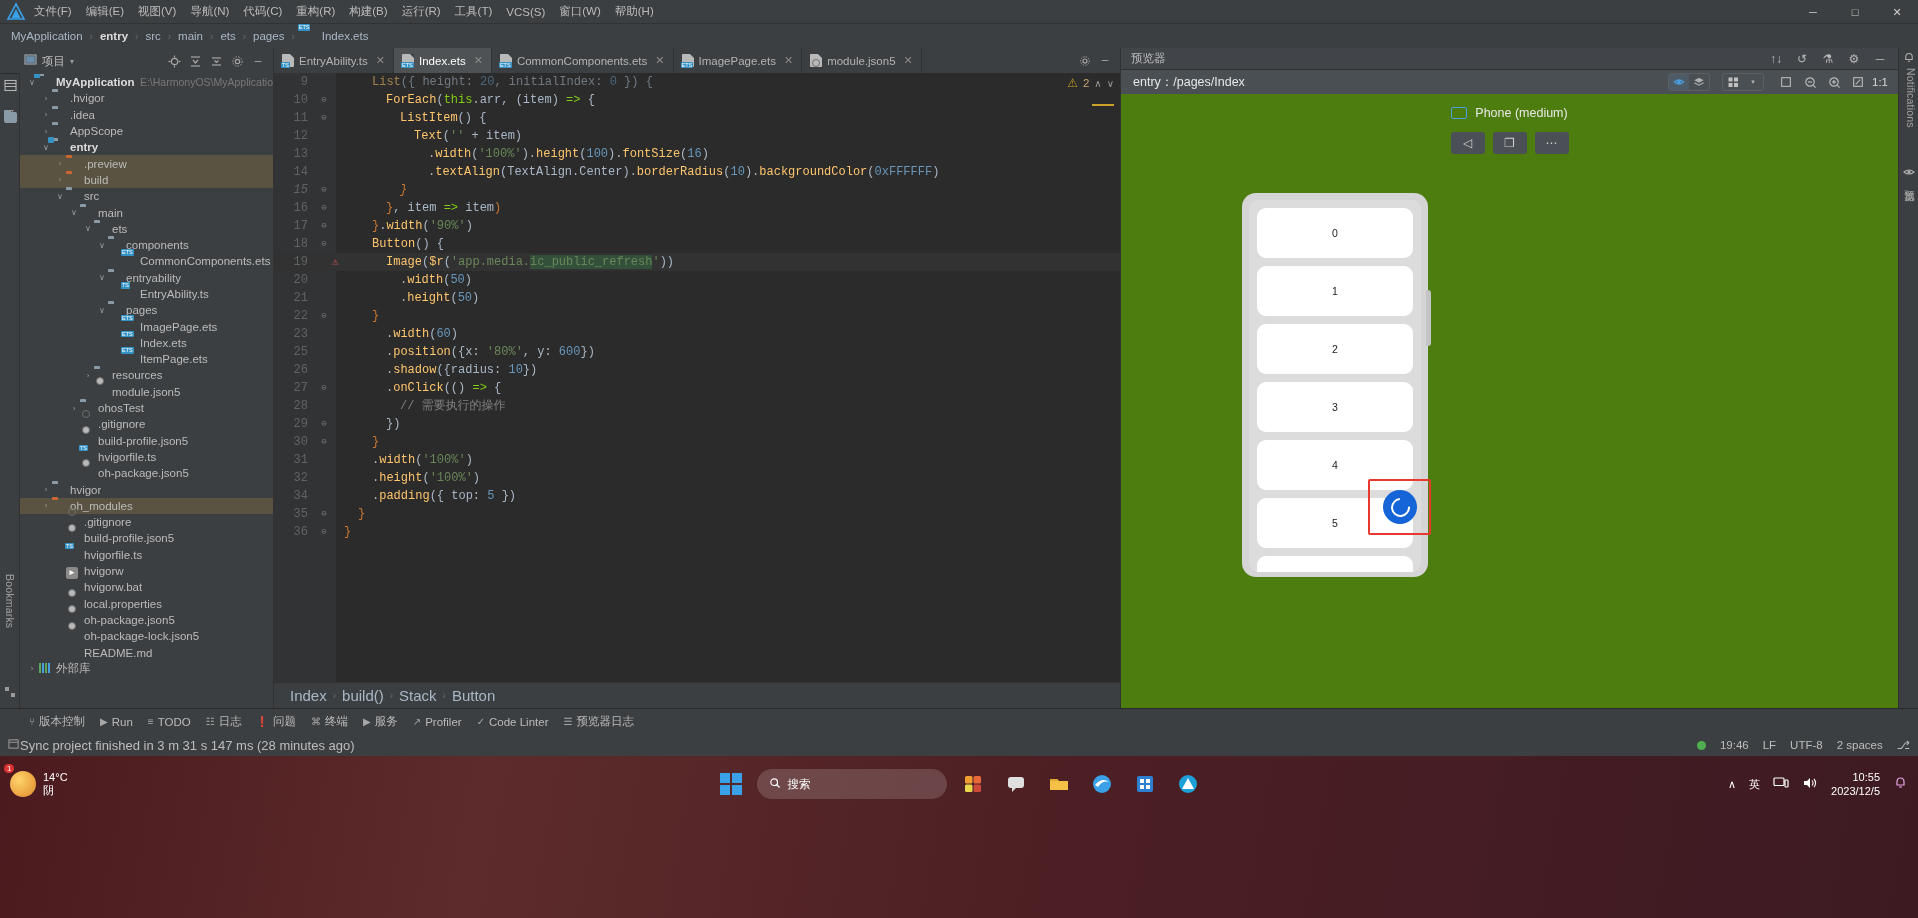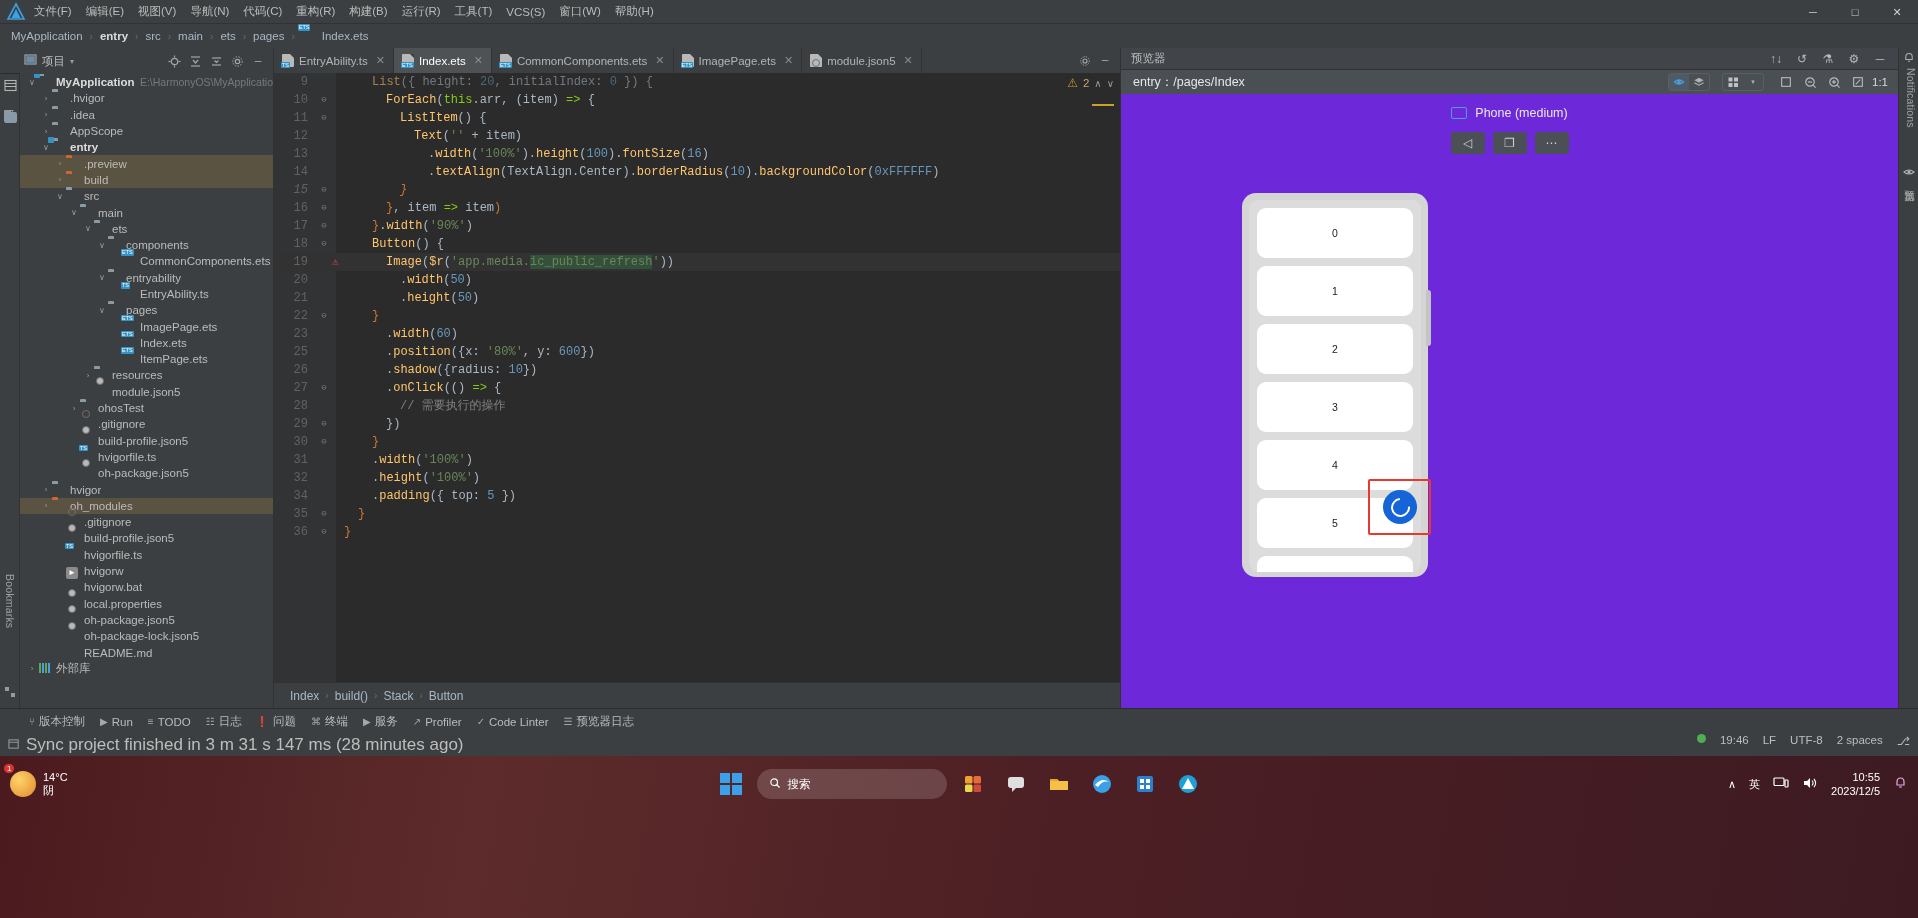--- a/index.html
+++ b/index.html
@@ -137,36 +137,36 @@
   .k-str { color:#6a8759; }
   .k-num { color:#6897bb; }
   .k-id { color:#a9b7c6; }
   .k-cmt { color:#808080; }
   .k-met { color:#ffc66d; }
   .k-punc { color:#a9b7c6; }
   .k-brace { color:#cc7832; }
   .hl { background:#32503a; }
 
   .bread-bottom { position:absolute; left:0; right:0; bottom:0; height:26px; background:#3c3f41; display:flex; align-items:center; padding-left:16px; gap:3px; border-top:1px solid #323232;}
-  .bread-bottom .cr { color:#a9b7c6; font-size:12px; }
+  .bread-bottom .cr { color:#a9b7c6; font-size:15px; }
   .bread-bottom .sep { color:#6a6a6a; font-size:10px; padding:0 3px; }
 
   
   .previewer { position:absolute; left:1120px; top:48px; width:778px; height:660px; background:#3c3f41; border-left:1px solid #323232; }
   .pv-head { height:22px; background:#41454a; display:flex; align-items:center; padding-left:10px; border-bottom:1px solid #323232; }
   .pv-head .t { color:#bbbbbb; font-size:11.5px; }
   .pv-head .hr { margin-left:auto; display:flex; gap:6px; padding-right:8px; }
   .pv-bar { height:24px; background:#4a4f54; display:flex; align-items:center; padding-left:12px; }
   .pv-bar .route { color:#e6e6e6; font-size:12.5px; }
   .pv-bar .tools { margin-left:auto; display:flex; align-items:center; gap:4px; padding-right:10px; }
   .seg { display:flex; border:1px solid #5a5f63; border-radius:3px; overflow:hidden; height:18px; }
   .seg .sb { width:20px; display:flex; align-items:center; justify-content:center; color:#b0b0b0; font-size:11px;}
   .seg .sb.on { background:#4e5a66; color:#4a9fe0; }
   .pvi { width:20px;height:18px;display:flex;align-items:center;justify-content:center;color:#b8b8b8;font-size:12px;}
-  .pv-body { position:absolute; top:46px; left:0; right:0; bottom:0; background:#6d28d9; }
+  .pv-body { position:absolute; top:46px; left:0; right:0; bottom:0; background:#4d7c0f; }
   .dev-label { display:flex; align-items:center; justify-content:center; gap:8px; margin-top:12px; color:#e8e8e8; font-size:12.5px; }
   .dev-ico { width:16px;height:12px;border:1.6px solid #4a9fe0;border-radius:2px; }
   .dev-ctrls { display:flex; align-items:center; justify-content:center; gap:8px; margin-top:12px; }
   .dctl { width:34px;height:22px;border-radius:3px;background:#4b5057;display:flex;align-items:center;justify-content:center;color:#d0d0d0;font-size:12px;}
   .phone { position:absolute; left:1242px; top:193px; width:186px; height:384px; background:#d5d5d5; border-radius:14px; }
   .phone-screen { position:absolute; left:1249px; top:200px; width:172px; height:372px; background:#dcdcdc; border-radius:9px; overflow:hidden; }
   .pitem { margin: 8px auto 0 auto; width: 156px; height: 50px; background:#fff; border-radius:9px; display:flex; align-items:center; justify-content:center; color:#1a1a1a; font-size:10.5px; }
   .pbtn-box { position:absolute; left:1368px; top:479px; width:63px; height:56px; border:2px solid #e8392e; border-radius:2px; }
   .pbtn { position:absolute; left:1383px; top:490px; width:34px; height:34px; border-radius:50%; background:#1565d8; display:flex; align-items:center; justify-content:center; }
   .pbtn .ring { width:19px; height:19px; border-radius:50%; border:2.4px solid #ffffff; border-top-color: transparent; transform: rotate(40deg); }
@@ -175,22 +175,22 @@
   
   .rightstrip { position:absolute; right:0; top:48px; width:20px; height:660px; background:#3c3f41; border-left:1px solid #323232; }
   .rs-item { position:absolute; left:2px; width:16px; display:flex; flex-direction:column; align-items:center; }
 
   
   .toolwin { position:absolute; left:0; top:708px; width:1918px; height:26px; background:#3c3f41; display:flex; align-items:center; gap:1px; padding-left:22px; border-top:1px solid #2b2b2b;}
   .tw { display:flex; align-items:center; gap:4px; padding:2px 7px; color:#bbbbbb; font-size:11.5px; border-radius:3px;}
   .tw .ic { color:#a8a8a8; font-size:10px; }
 
   .statusline { position:absolute; left:0; top:734px; width:1918px; height:22px; background:#3c3f41; display:flex; align-items:center; padding-left:8px; }
-  .statusline .msg { color:#bdbdbd; font-size:17px; margin-left:6px;}
-  .status-right { position:absolute; right:8px; top:0; height:22px; display:flex; align-items:flex-start; gap:14px; color:#bdbdbd; font-size:11.5px; }
+  .statusline .msg { color:#bdbdbd; font-size:13px; }
+  .status-right { position:absolute; right:8px; top:0; height:22px; display:flex; align-items:center; gap:14px; color:#bdbdbd; font-size:11.5px; }
   .greendot { width:9px;height:9px;border-radius:50%;background:#4fae4f; }
 
   
   .taskbar { position:absolute; left:0; top:756px; width:1918px; height:162px;
     background: linear-gradient(100deg,#4a1a1e 0%, #5d2b2b 25%, #4c1f24 55%, #3d1a22 100%); }
   .tb-inner { position:absolute; left:0; top:0; width:1918px; height:56px; display:flex; align-items:center; }
   .weather { display:flex; align-items:center; gap:7px; padding-left:10px; }
   .w-ico { width:26px;height:26px;border-radius:50%;background:radial-gradient(circle at 35% 35%, #ffd36b, #e08a2a);}
   .w-txt { color:#ffffff; font-size:11px; line-height:13px;}
   .tb-center { position:absolute; left:0; right:0; top:0; height:56px; display:flex; align-items:center; justify-content:center; gap:9px; }

